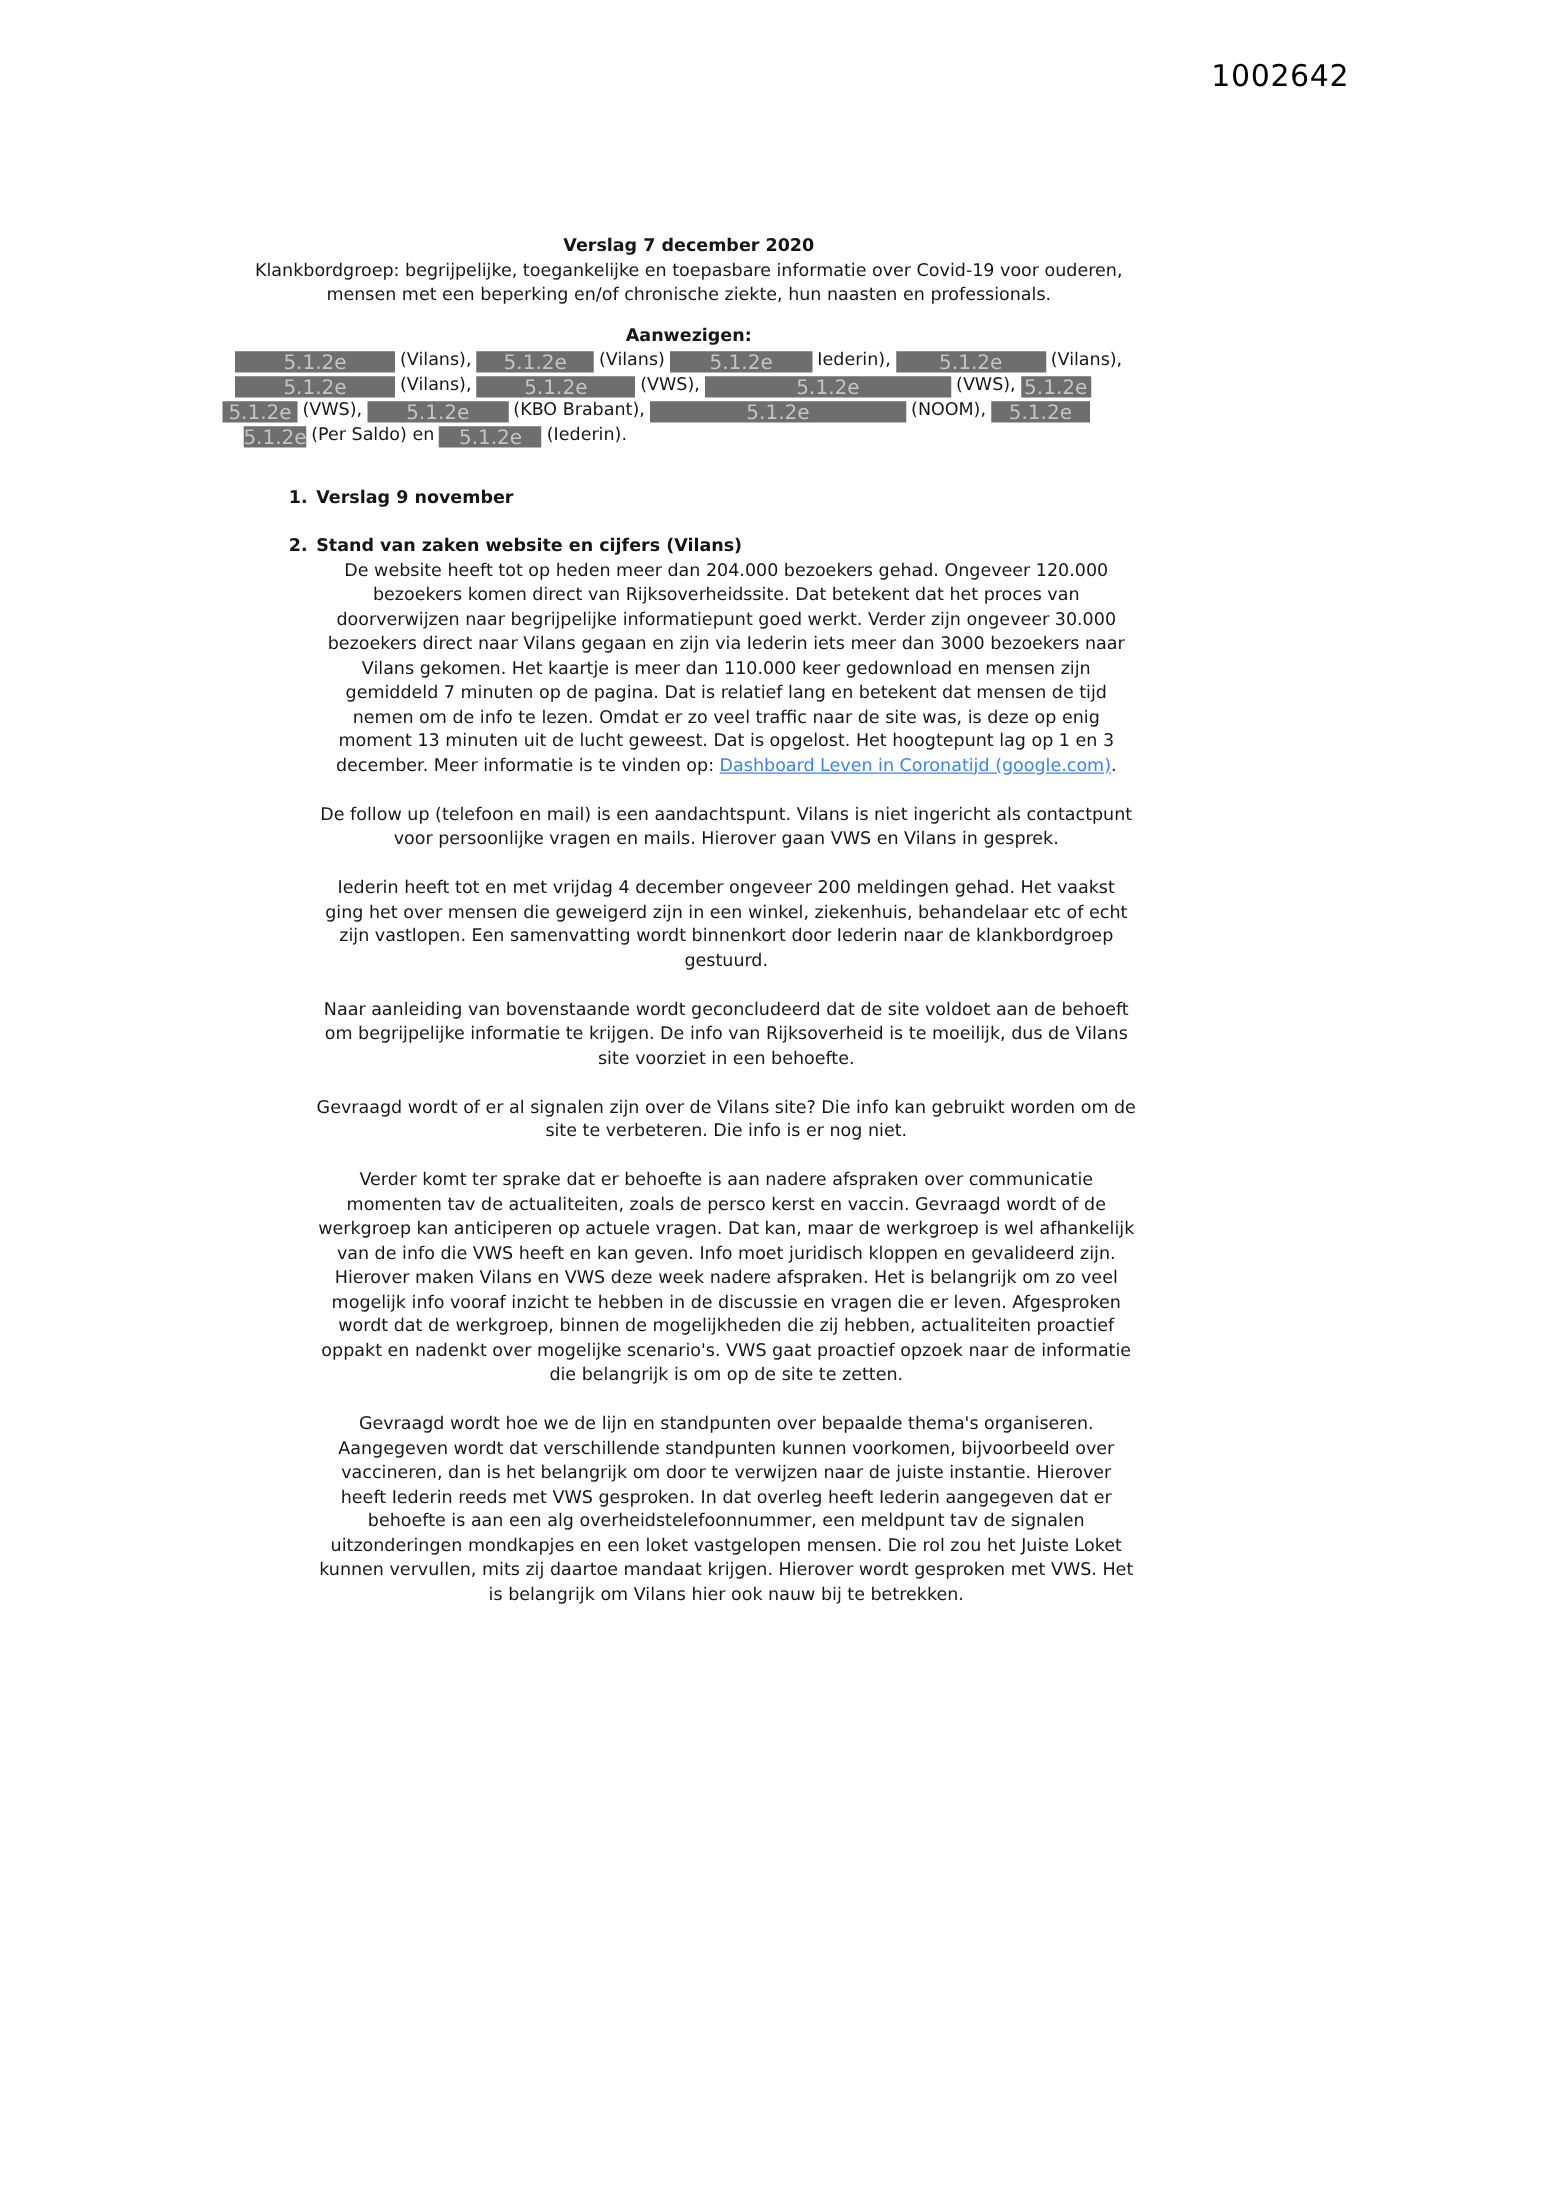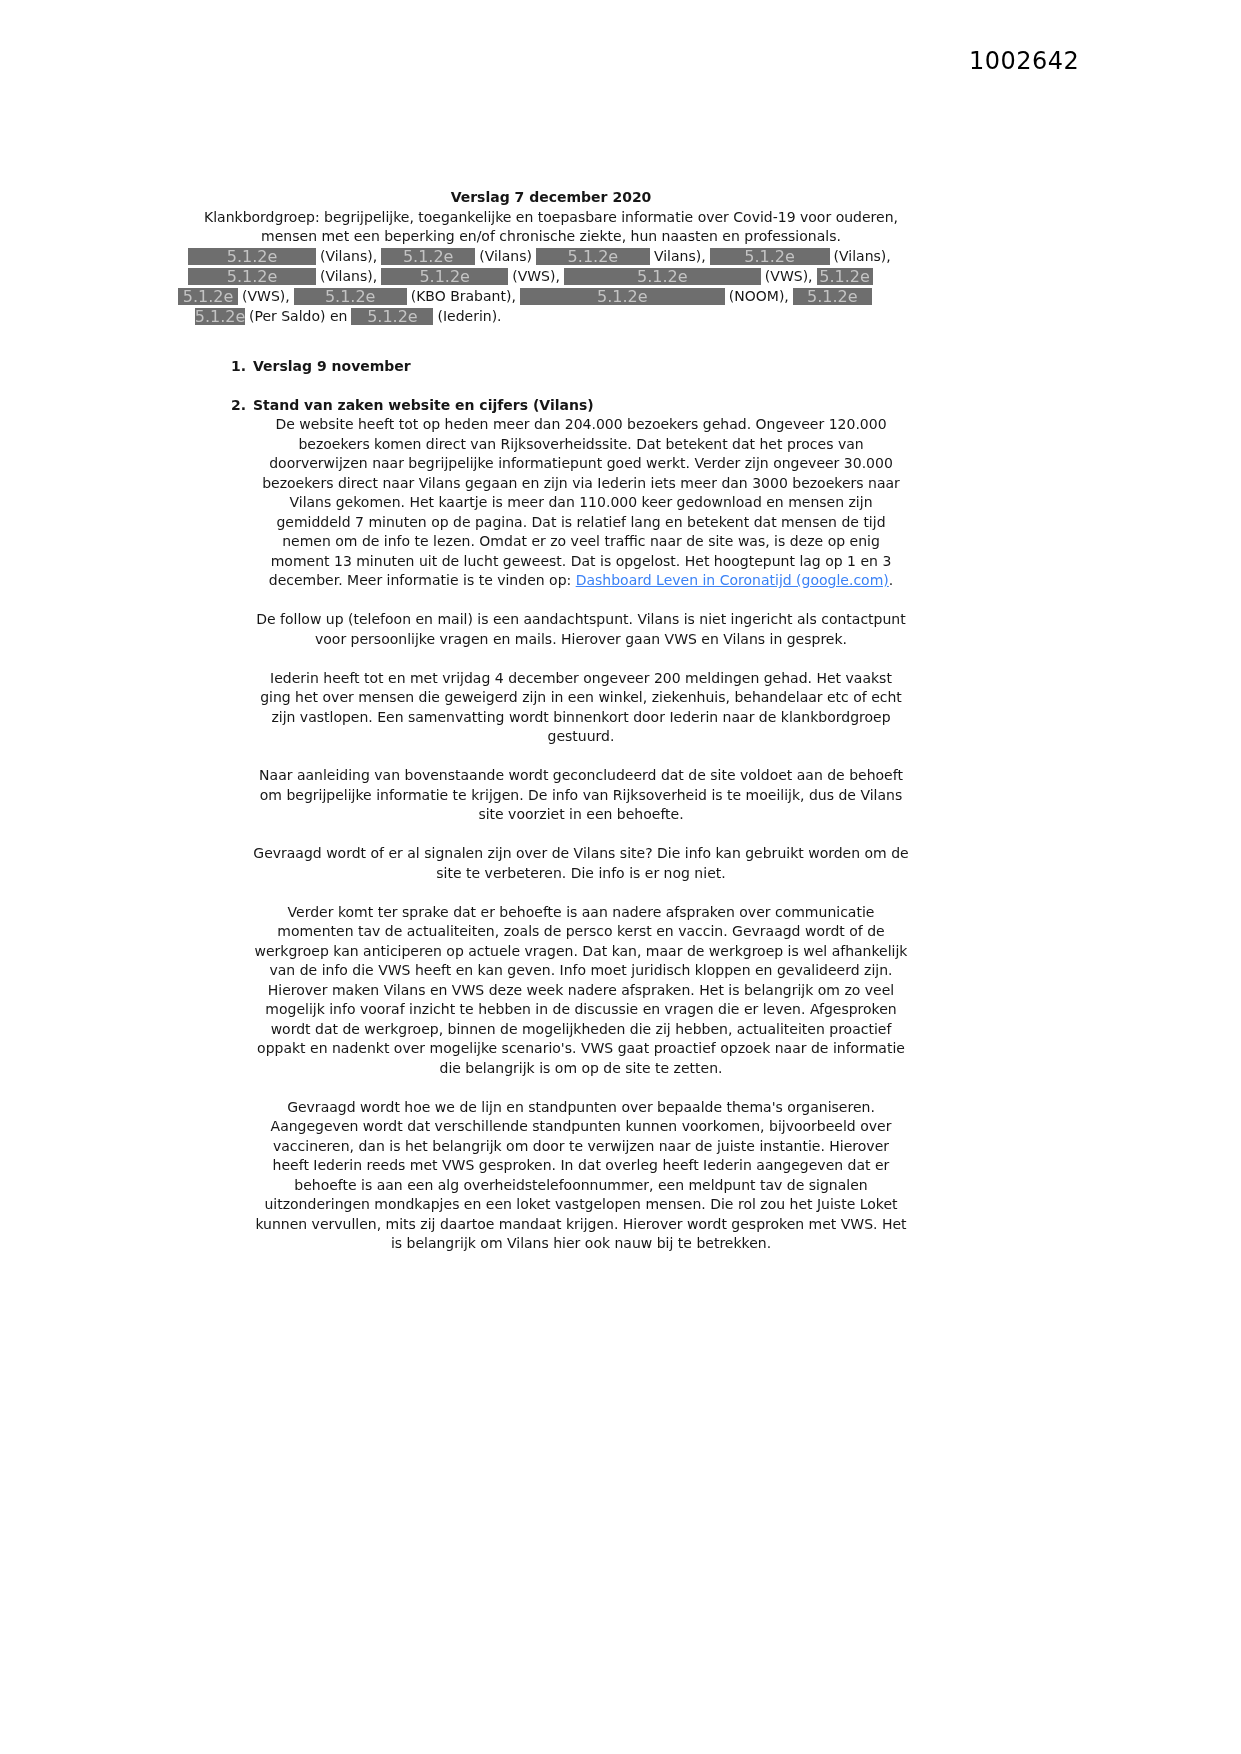--- a/index.html
+++ b/index.html
@@ -68,28 +68,29 @@
 </head>
 <body>
 
 <div class="page">
   <div class="doc-number">1002642</div>
 
   <div class="content">
     <p class="doc-title">Verslag 7 december 2020</p>
     <p class="intro"><b>Klankbordgroep:</b> <span>begrijpelijke, toegankelijke en toepasbare informatie over Covid-19 voor ouderen, mensen met een beperking en/of chronische ziekte, hun naasten en professionals.</span></p>
 
+    <p class="attendees-label">Aanwezigen:</p>
     <div class="attendees">
         <div class="att-line" style="margin-left: -5px;">
           <span class="redaction" style="width: 128px;">5.1.2e</span>
           <span class="att-text">(Vilans),</span>
           <span class="redaction" style="width: 94px;">5.1.2e</span>
           <span class="att-text">(Vilans)</span>
           <span class="redaction" style="width: 114px;">5.1.2e</span>
-          <span class="att-text">Vilans),</span>
+          <span class="att-text">Iederin),</span>
           <span class="redaction" style="width: 120px;">5.1.2e</span>
           <span class="att-text">(Vilans),</span>
         </div>
         <div class="att-line" style="margin-left: -5px;">
           <span class="redaction" style="width: 128px;">5.1.2e</span>
           <span class="att-text">(Vilans),</span>
           <span class="redaction" style="width: 127px;">5.1.2e</span>
           <span class="att-text">(VWS),</span>
           <span class="redaction" style="width: 197px;">5.1.2e</span>
           <span class="att-text">(VWS),</span>

